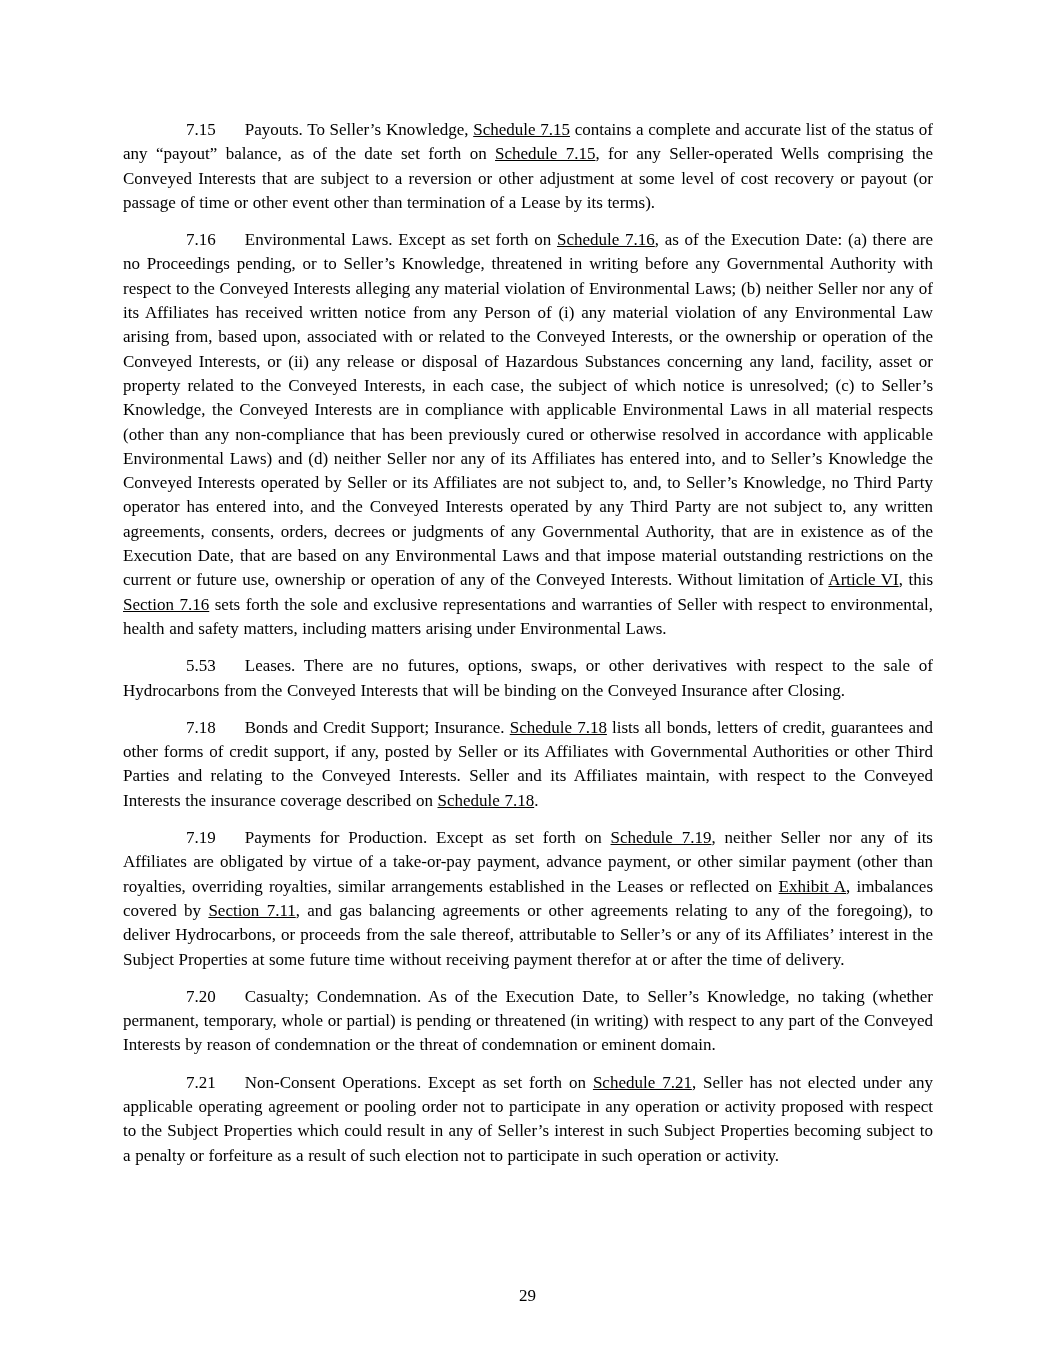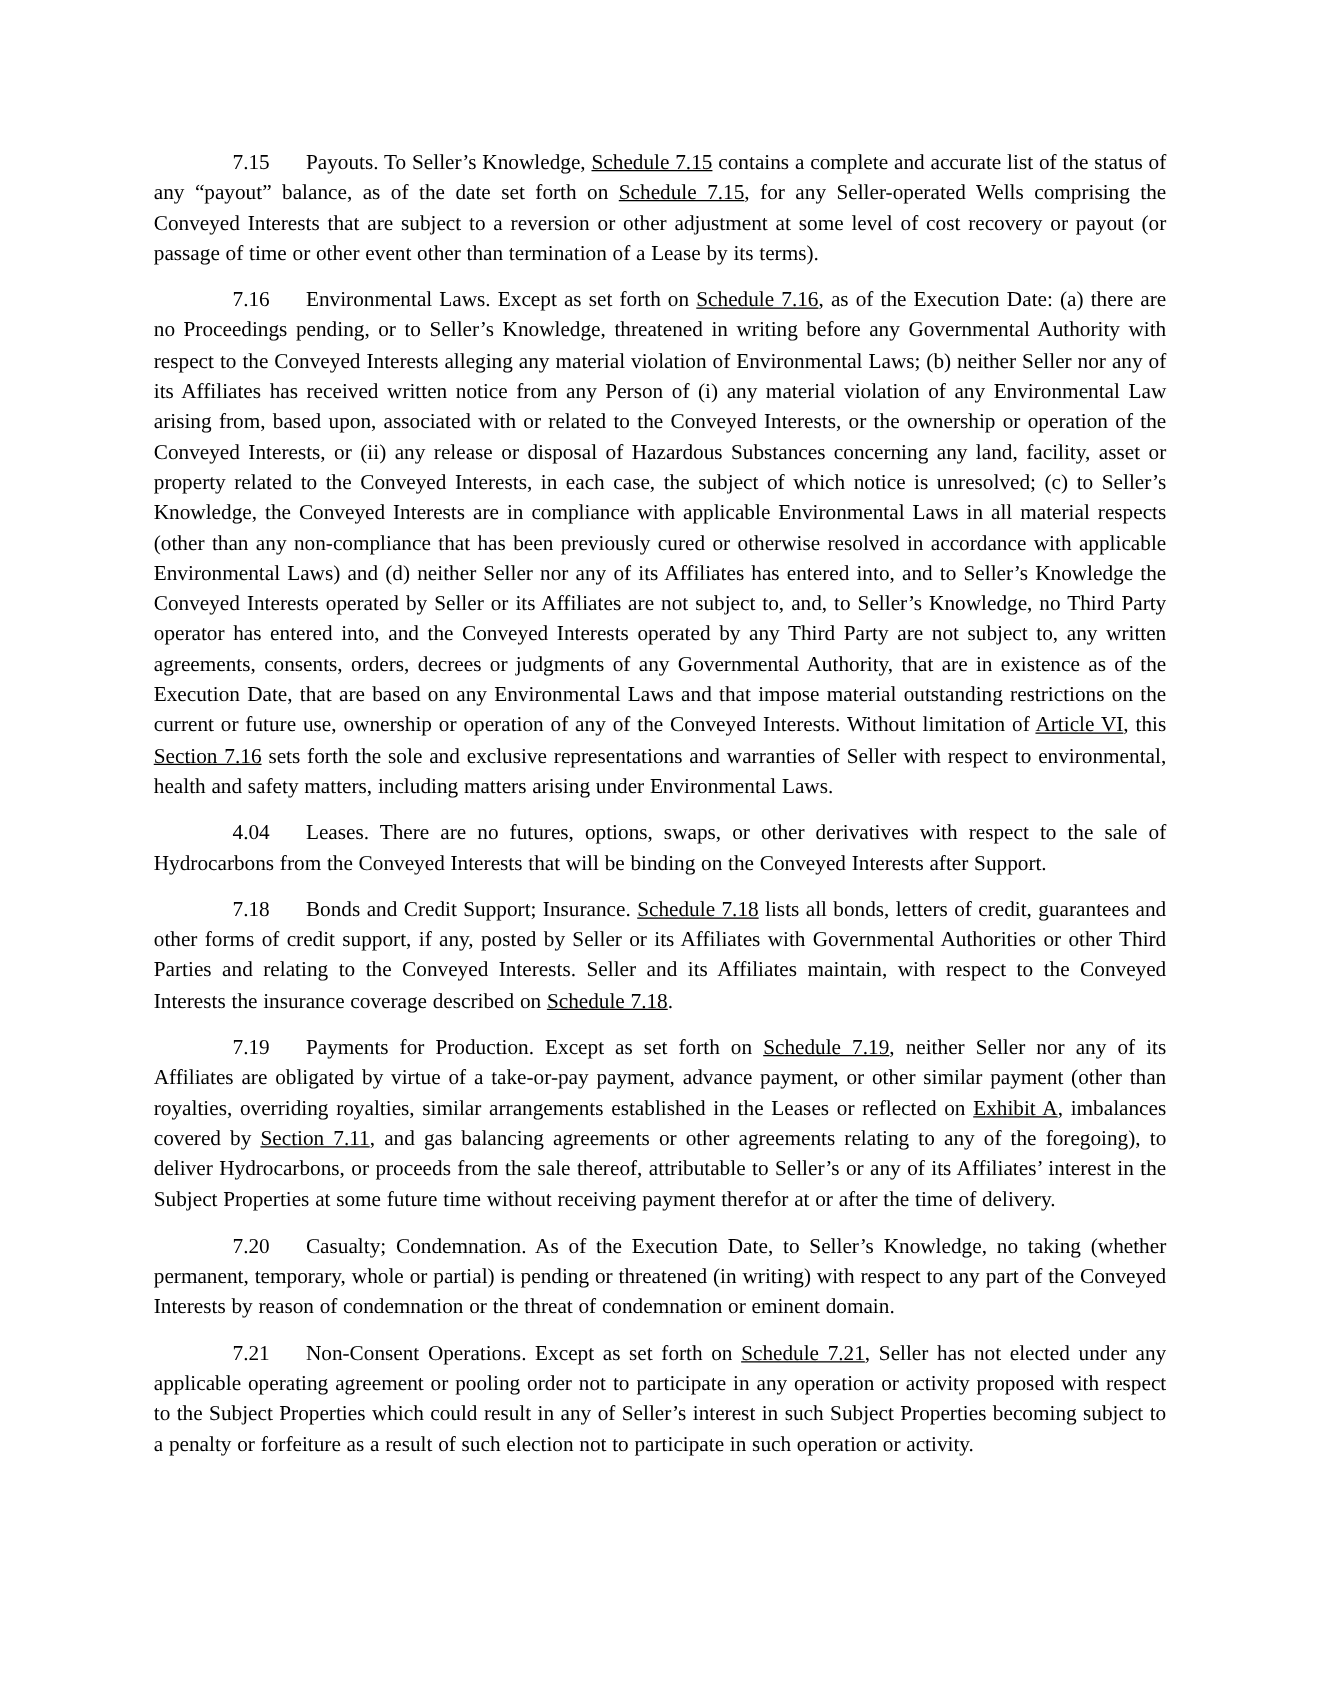--- a/index.html
+++ b/index.html
@@ -40,19 +40,20 @@
     line-height: 24.3px;
   }
 </style>
 </head>
 <body>
 
 <div class="page">
   <div class="content">
     <div class="para"><span>7.15</span><span class="tab"></span><span class="b">Payouts</span><span>.  To Seller’s Knowledge, </span><span class="u">Schedule 7.15</span><span> contains a complete and accurate list of the status of any “payout” balance, as of the date set forth on </span><span class="u">Schedule 7.15</span><span>, for any Seller-operated Wells comprising the Conveyed Interests that are subject to a reversion or other adjustment at some level of cost recovery or payout (or passage of time or other event other than termination of a Lease by its terms).</span></div>
     <div class="para"><span>7.16</span><span class="tab"></span><span class="b">Environmental Laws.</span><span>  Except as set forth on </span><span class="u">Schedule 7.16</span><span>, as of the Execution Date: (a) there are no Proceedings pending, or to Seller’s Knowledge, threatened in writing before any Governmental Authority with respect to the Conveyed Interests alleging any material violation of Environmental Laws; (b) neither Seller nor any of its Affiliates has received written notice from any Person of (i) any material violation of any Environmental Law arising from, based upon, associated with or related to the Conveyed Interests, or the ownership or operation of the Conveyed Interests, or (ii) any release or disposal of Hazardous Substances concerning any land, facility, asset or property related to the Conveyed Interests, in each case, the subject of which notice is unresolved; (c) to Seller’s Knowledge, the Conveyed Interests are in compliance with applicable Environmental Laws in all material respects (other than any non-compliance that has been previously cured or otherwise resolved in accordance with applicable Environmental Laws) and (d) neither Seller nor any of its Affiliates has entered into, and to Seller’s Knowledge the Conveyed Interests operated by Seller or its Affiliates are not subject to, and, to Seller’s Knowledge, no Third Party operator has entered into, and the Conveyed Interests operated by any Third Party are not subject to, any written agreements, consents, orders, decrees or judgments of any Governmental Authority, that are in existence as of the Execution Date, that are based on any Environmental Laws and that impose material outstanding restrictions on the current or future use, ownership or operation of any of the Conveyed Interests.  Without limitation of </span><span class="u">Article VI</span><span>, this </span><span class="u">Section 7.16</span><span> sets forth the sole and exclusive representations and warranties of Seller with respect to environmental, health and safety matters, including matters arising under Environmental Laws.</span></div>
-    <div class="para"><span>4.04</span><span class="tab"></span><span class="b">Leases</span><span>.  There are no futures, options, swaps, or other derivatives with respect to the sale of Hydrocarbons from the Conveyed Interests that will be binding on the Conveyed Interests after Support.</span></div>
+    <div class="para"><span>5.53</span><span class="tab"></span><span class="b">Leases</span><span>.  There are no futures, options, swaps, or other derivatives with respect to the sale of Hydrocarbons from the Conveyed Interests that will be binding on the Conveyed Insurance after Closing.</span></div>
     <div class="para"><span>7.18</span><span class="tab"></span><span class="b">Bonds and Credit Support; Insurance</span><span>.  </span><span class="u">Schedule 7.18</span><span> lists all bonds, letters of credit, guarantees and other forms of credit support, if any, posted by Seller or its Affiliates with Governmental Authorities or other Third Parties and relating to the Conveyed Interests. Seller and its Affiliates maintain, with respect to the Conveyed Interests the insurance coverage described on </span><span class="u">Schedule 7.18</span><span>.</span></div>
     <div class="para"><span>7.19</span><span class="tab"></span><span class="b">Payments for Production</span><span>.  Except as set forth on </span><span class="u">Schedule 7.19</span><span>, neither Seller nor any of its Affiliates are obligated by virtue of a take-or-pay payment, advance payment, or other similar payment (other than royalties, overriding royalties, similar arrangements established in the Leases or reflected on </span><span class="u">Exhibit A</span><span>, imbalances covered by </span><span class="u">Section 7.11</span><span>, and gas balancing agreements or other agreements relating to any of the foregoing), to deliver Hydrocarbons, or proceeds from the sale thereof, attributable to Seller’s or any of its Affiliates’ interest in the Subject Properties at some future time without receiving payment therefor at or after the time of delivery.</span></div>
     <div class="para"><span>7.20</span><span class="tab"></span><span class="b">Casualty; Condemnation</span><span>.  As of the Execution Date, to Seller’s Knowledge, no taking (whether permanent, temporary, whole or partial) is pending or threatened (in writing) with respect to any part of the Conveyed Interests by reason of condemnation or the threat of condemnation or eminent domain.</span></div>
     <div class="para"><span>7.21</span><span class="tab"></span><span class="b">Non-Consent Operations</span><span>.  Except as set forth on </span><span class="u">Schedule 7.21</span><span>, Seller has not elected under any applicable operating agreement or pooling order not to participate in any operation or activity proposed with respect to the Subject Properties which could result in any of Seller’s interest in such Subject Properties becoming subject to a penalty or forfeiture as a result of such election not to participate in such operation or activity.</span></div>
   </div>
+  <div class="page-number">29</div>
 </div>
 
 </body></html>

